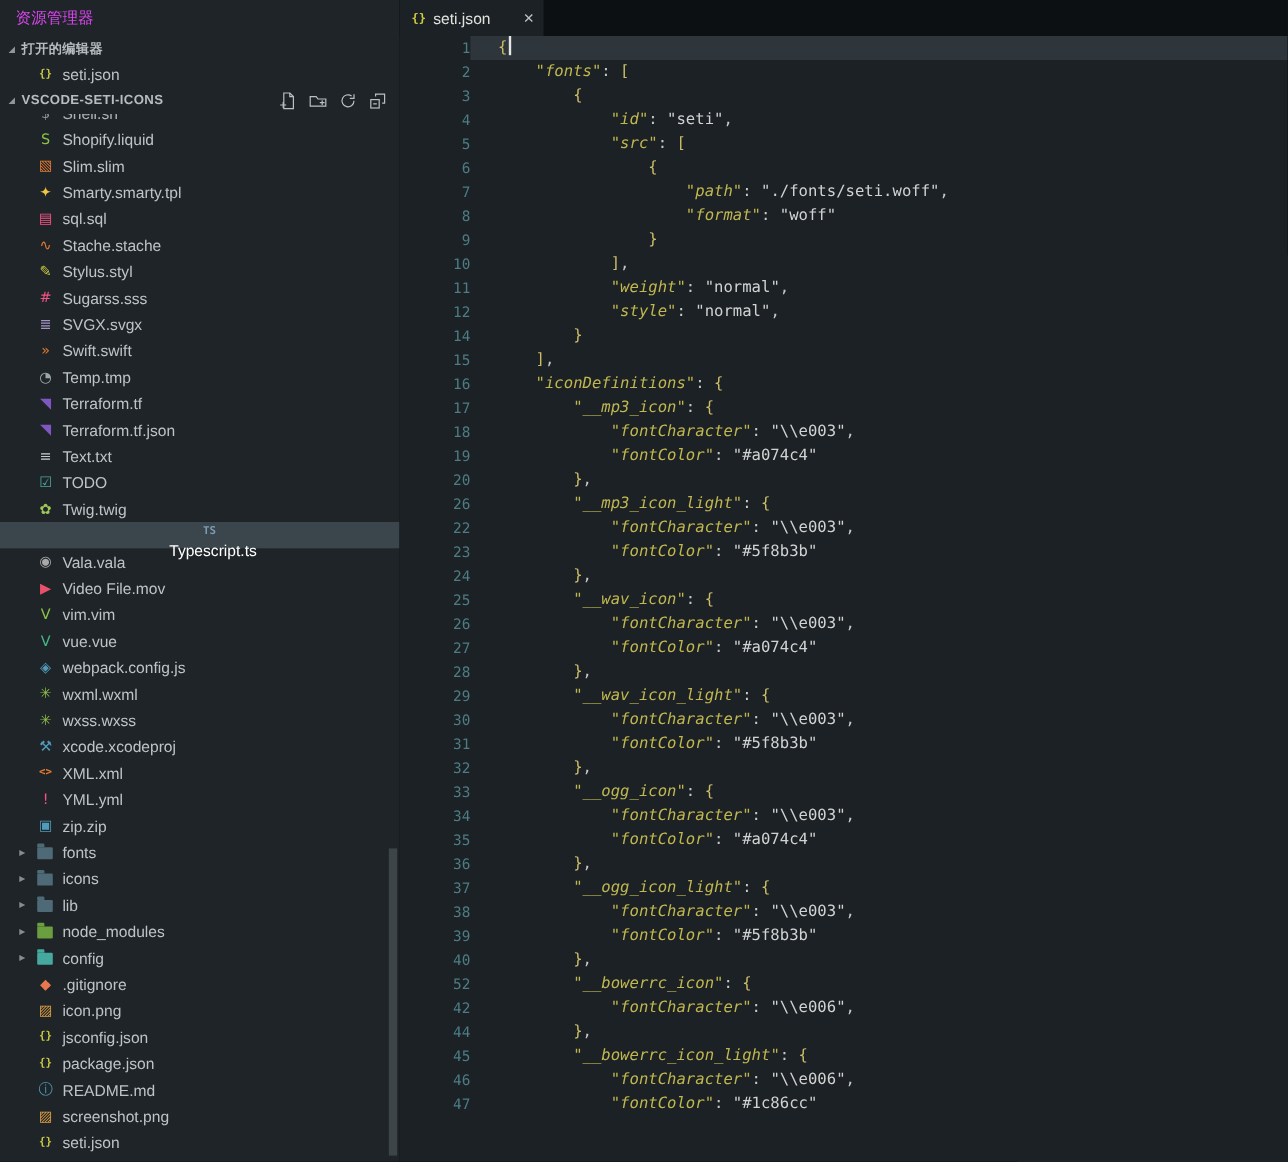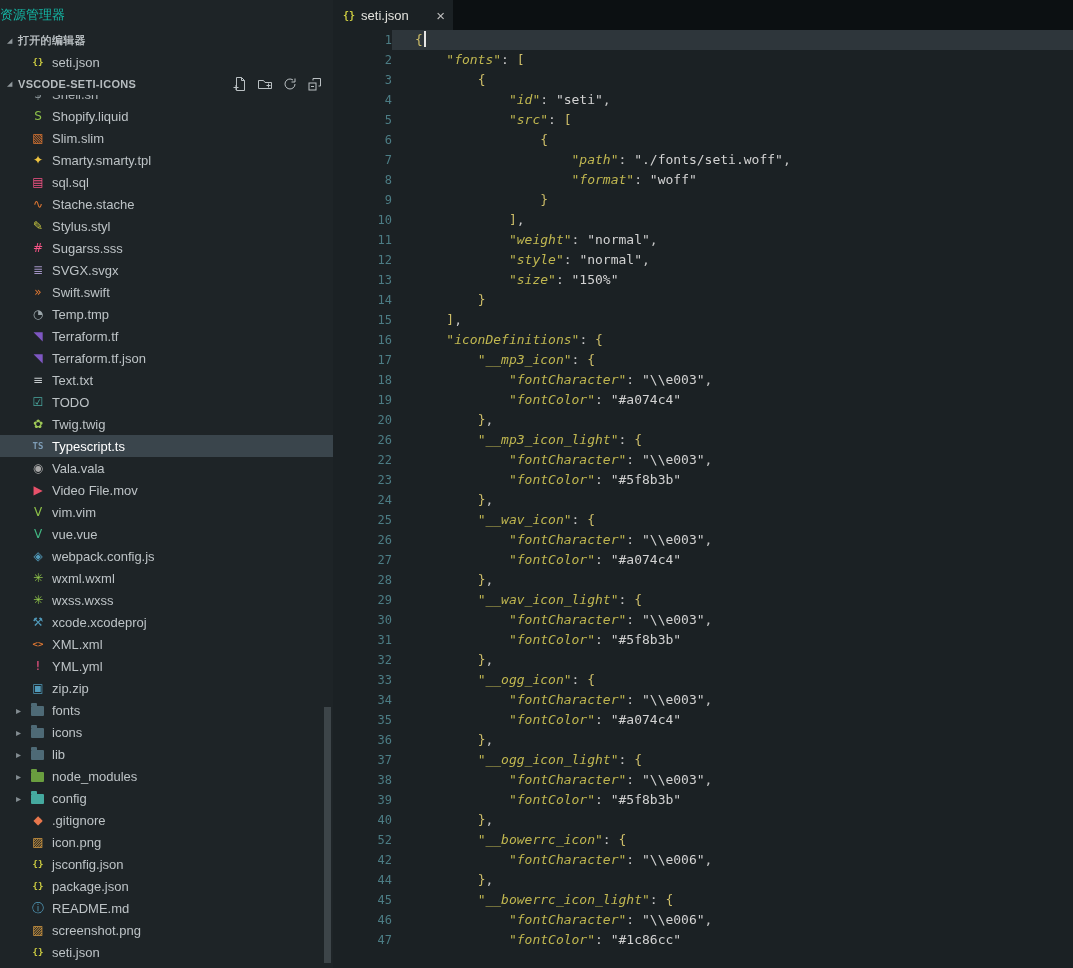--- a/index.html
+++ b/index.html
@@ -2,34 +2,34 @@
 <html><head>
 <meta charset="utf-8">
 <style>
   * { margin:0; padding:0; box-sizing:border-box; }
   html,body { width:1073px; height:968px; overflow:hidden; background:#0c1012;
               font-family:"Liberation Sans","DejaVu Sans",sans-serif; }
 
   
   .sidebar { position:absolute; left:0; top:0; width:333px; height:968px;
              background:#1e2427; color:#bdc3c6; }
-  .sb-title { height:30px; line-height:30px; font-size:13px; color:#14b8a6; }
+  .sb-title { height:30px; line-height:30px; padding-left:13px; font-size:13px; color:#d946ef; }
   .sec-header { height:21px; display:flex; align-items:center; font-size:11px; font-weight:bold;
                 color:#b6bcbf; padding-left:7px; letter-spacing:.3px; cursor:pointer; }
   .sec-header.proj { height:22px; }
   .twisty { font-size:7px; color:#8f979b; width:11px; display:inline-block; font-family:"DejaVu Sans",sans-serif; }
   .oe-item { height:22px; display:flex; align-items:center; padding-left:30px; font-size:13px; cursor:pointer; }
   .actions { margin-left:auto; display:flex; align-items:center; gap:9px; padding-right:10px; }
   .action { width:16px; height:16px; cursor:pointer; display:inline-block; }
   .action svg { stroke:#bac0c3; stroke-width:1; fill:none; }
 
   .filelist { position:absolute; top:95px; left:0; right:0; bottom:0; overflow:hidden; }
   .row { height:22px; display:flex; align-items:center; padding-left:16px; font-size:13px;
          color:#bdc3c6; cursor:pointer; white-space:nowrap; }
-  .row.selected { background:#3a454c; color:#ffffff; }
+  .row.selected { background:#3a454c; color:#ffffff;flex-direction:column; }
   .row.clipped { margin-top:-12px; opacity:.9; }
   .chev { width:14px; font-size:10px; color:#848d92; font-family:"DejaVu Sans",sans-serif; }
   .fileicon { width:16px; text-align:center; font-size:12px; line-height:16px;
               font-family:"DejaVu Sans",sans-serif; flex:0 0 16px; }
   .fileicon.small { font-size:9px; font-weight:bold; font-family:"DejaVu Sans Mono",monospace; }
   .foldericon { width:13px; height:10px; border-radius:1px; position:relative; flex:0 0 13px;
                 margin:1px 2px 0 1px; }
   .foldericon::before { content:""; position:absolute; left:0; top:-3px; width:6px; height:3px;
                         background:inherit; border-radius:1px 1px 0 0; }
   .label { margin-left:6px; }
@@ -327,21 +327,20 @@
         <div class="cline"><span class="ln">3</span><span class="ct">        <span class="tk-p">{</span></span></div>
         <div class="cline"><span class="ln">4</span><span class="ct">            <span class="tk-k">"id"</span><span class="tk-o">: </span><span class="tk-s">"seti"</span><span class="tk-o">,</span></span></div>
         <div class="cline"><span class="ln">5</span><span class="ct">            <span class="tk-k">"src"</span><span class="tk-o">: </span><span class="tk-p">[</span></span></div>
         <div class="cline"><span class="ln">6</span><span class="ct">                <span class="tk-p">{</span></span></div>
         <div class="cline"><span class="ln">7</span><span class="ct">                    <span class="tk-k">"path"</span><span class="tk-o">: </span><span class="tk-s">"./fonts/seti.woff"</span><span class="tk-o">,</span></span></div>
         <div class="cline"><span class="ln">8</span><span class="ct">                    <span class="tk-k">"format"</span><span class="tk-o">: </span><span class="tk-s">"woff"</span></span></div>
         <div class="cline"><span class="ln">9</span><span class="ct">                <span class="tk-p">}</span></span></div>
         <div class="cline"><span class="ln">10</span><span class="ct">            <span class="tk-p">]</span><span class="tk-o">,</span></span></div>
         <div class="cline"><span class="ln">11</span><span class="ct">            <span class="tk-k">"weight"</span><span class="tk-o">: </span><span class="tk-s">"normal"</span><span class="tk-o">,</span></span></div>
         <div class="cline"><span class="ln">12</span><span class="ct">            <span class="tk-k">"style"</span><span class="tk-o">: </span><span class="tk-s">"normal"</span><span class="tk-o">,</span></span></div>
-        <div class="cline"><span class="ln">13</span><span class="ct">            <span class="tk-k">"size"</span><span class="tk-o">: </span><span class="tk-s">"150%"</span></span></div>
         <div class="cline"><span class="ln">14</span><span class="ct">        <span class="tk-p">}</span></span></div>
         <div class="cline"><span class="ln">15</span><span class="ct">    <span class="tk-p">]</span><span class="tk-o">,</span></span></div>
         <div class="cline"><span class="ln">16</span><span class="ct">    <span class="tk-k">"iconDefinitions"</span><span class="tk-o">: </span><span class="tk-p">{</span></span></div>
         <div class="cline"><span class="ln">17</span><span class="ct">        <span class="tk-k">"__mp3_icon"</span><span class="tk-o">: </span><span class="tk-p">{</span></span></div>
         <div class="cline"><span class="ln">18</span><span class="ct">            <span class="tk-k">"fontCharacter"</span><span class="tk-o">: </span><span class="tk-s">"\\e003"</span><span class="tk-o">,</span></span></div>
         <div class="cline"><span class="ln">19</span><span class="ct">            <span class="tk-k">"fontColor"</span><span class="tk-o">: </span><span class="tk-s">"#a074c4"</span></span></div>
         <div class="cline"><span class="ln">20</span><span class="ct">        <span class="tk-p">}</span><span class="tk-o">,</span></span></div>
         <div class="cline"><span class="ln">26</span><span class="ct">        <span class="tk-k">"__mp3_icon_light"</span><span class="tk-o">: </span><span class="tk-p">{</span></span></div>
         <div class="cline"><span class="ln">22</span><span class="ct">            <span class="tk-k">"fontCharacter"</span><span class="tk-o">: </span><span class="tk-s">"\\e003"</span><span class="tk-o">,</span></span></div>
         <div class="cline"><span class="ln">23</span><span class="ct">            <span class="tk-k">"fontColor"</span><span class="tk-o">: </span><span class="tk-s">"#5f8b3b"</span></span></div>

